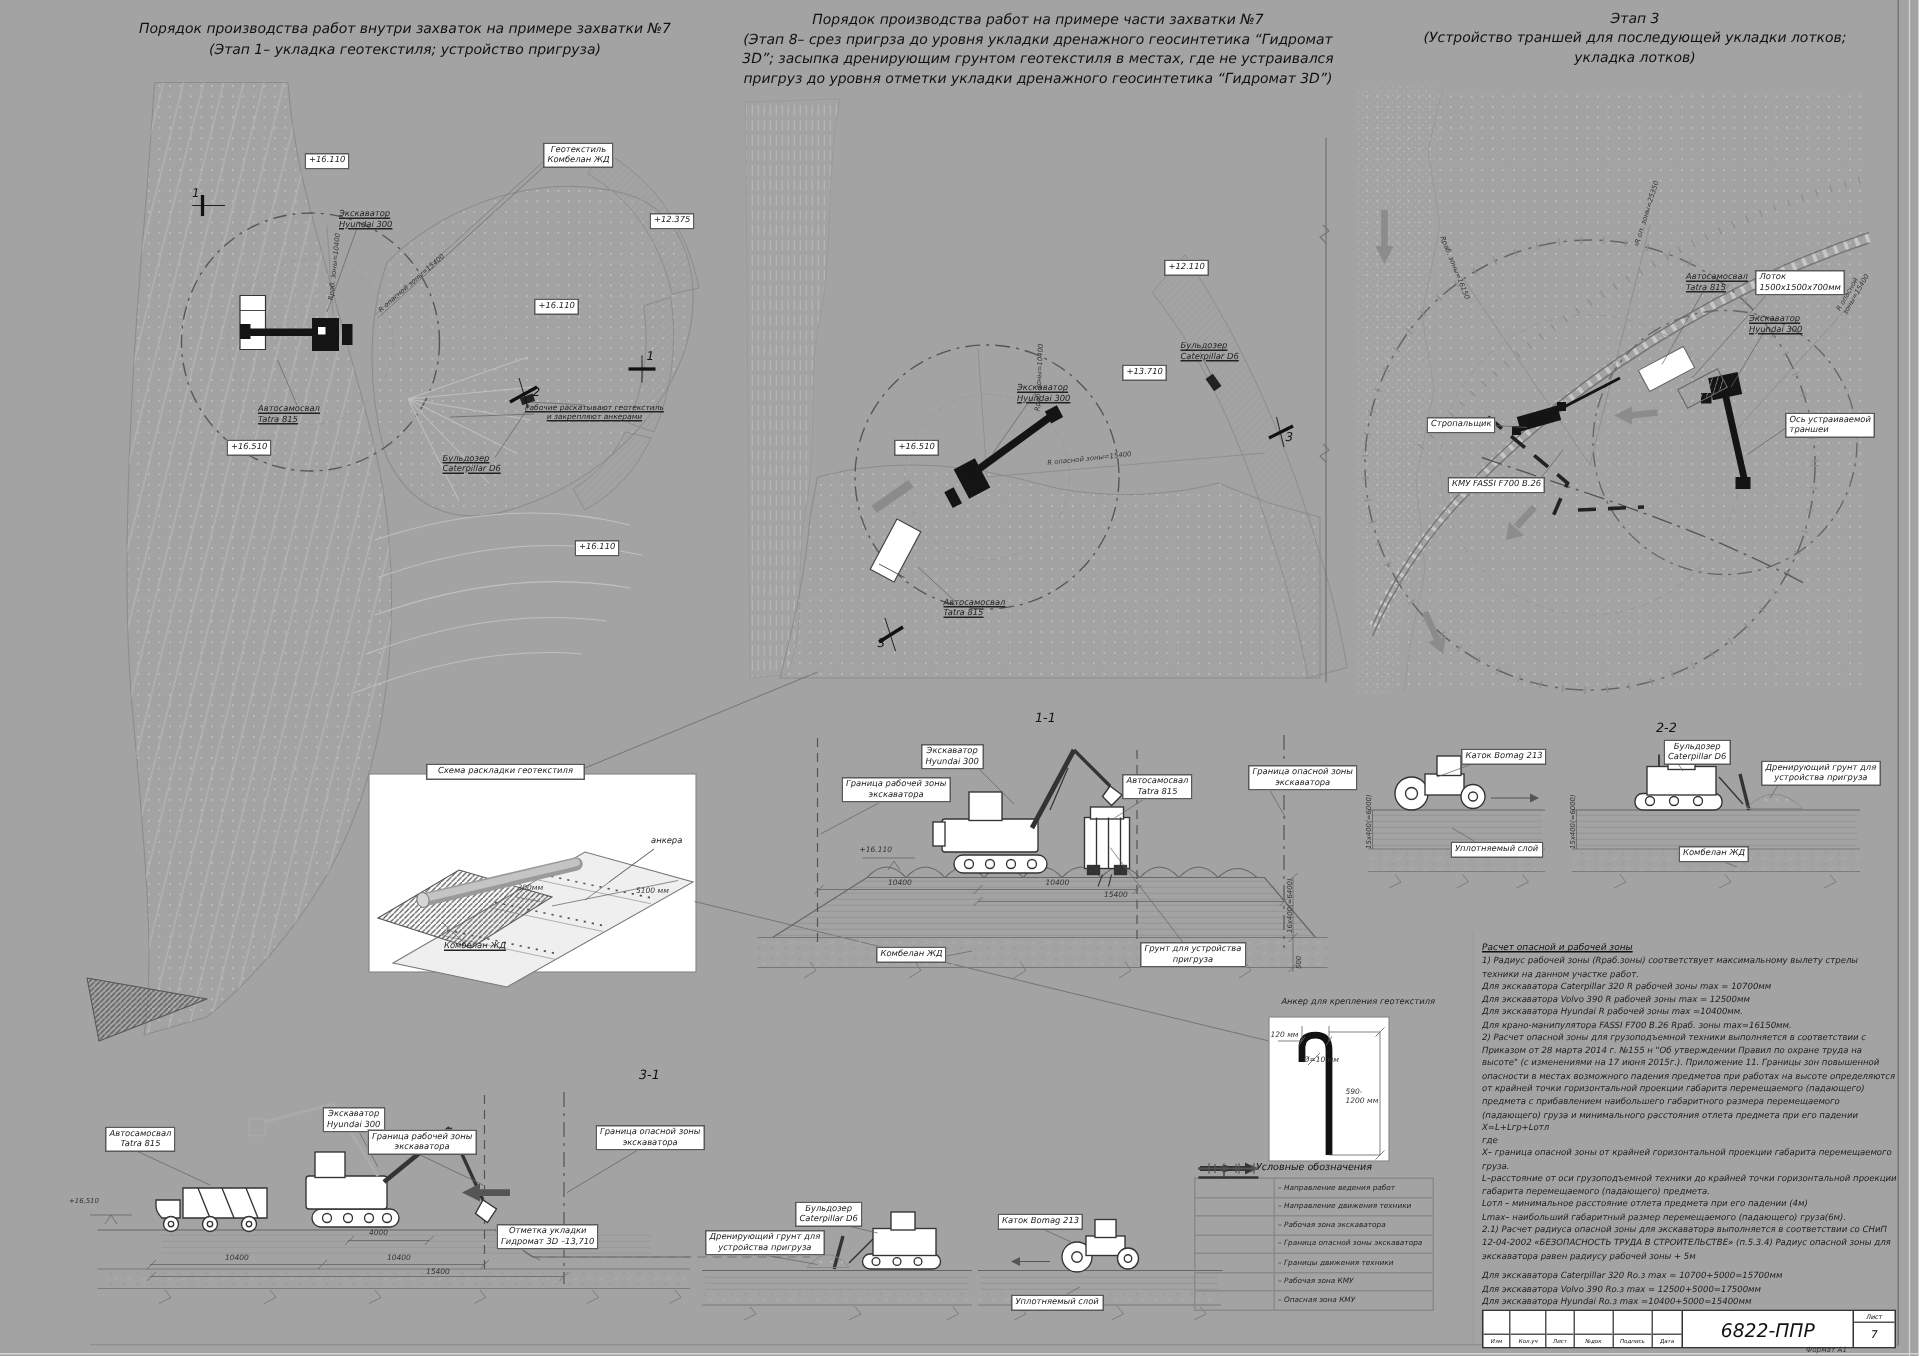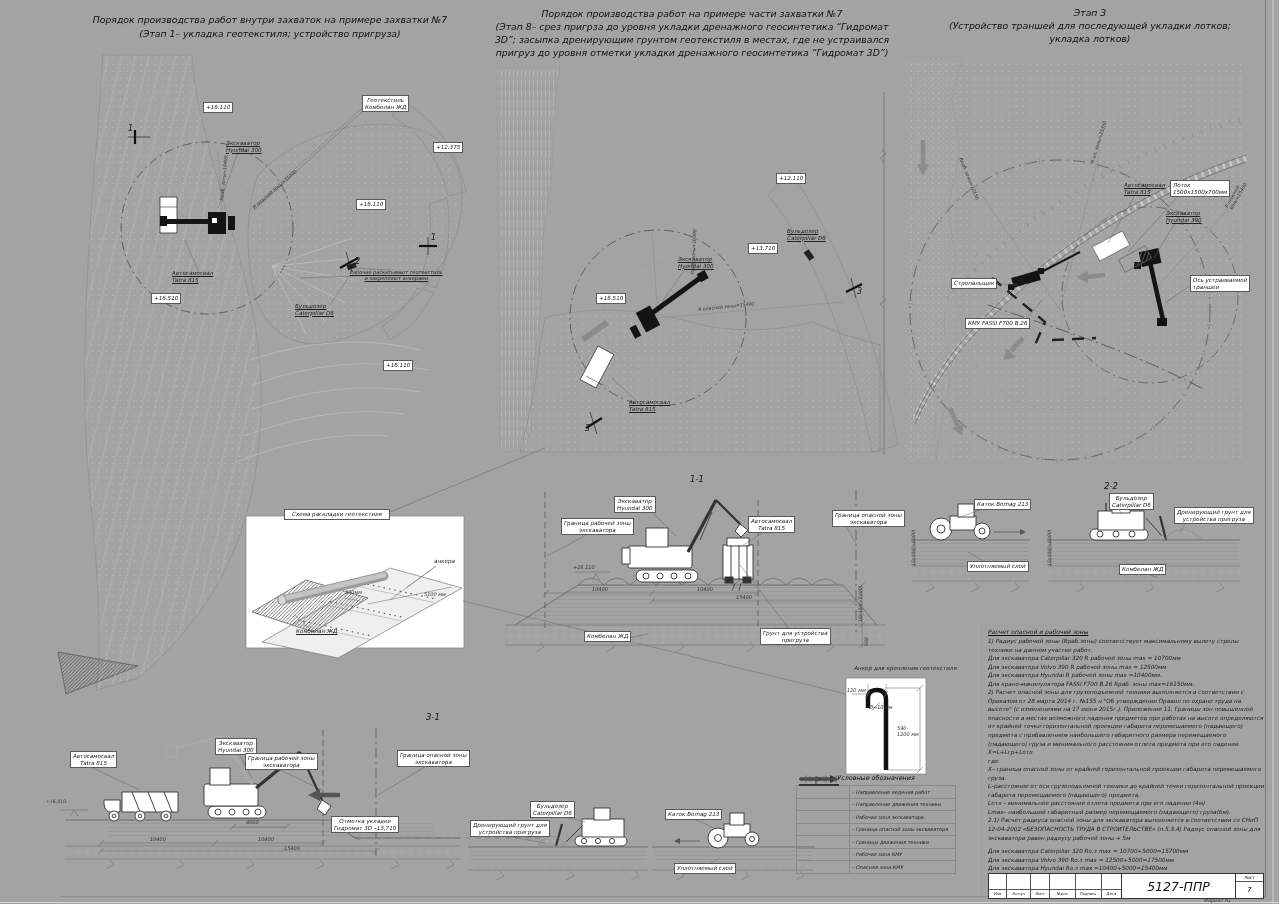--- a/index.html
+++ b/index.html
@@ -763,21 +763,21 @@
         </div>
     <div class="gcol" style="width:26px">
           <div class="gcell"></div>
           <div class="ghead">Подпись</div>
         </div>
     <div class="gcol" style="width:20px">
           <div class="gcell"></div>
           <div class="ghead">Дата</div>
         </div>
   </div>
-  <div class="doc">5127-ППР</div>
+  <div class="doc">6822-ППР</div>
   <div class="sheet">
     <div class="sl">Лист</div>
     <div class="sn">7</div>
   </div>
 </div>
 <div id="fmt">Формат А1</div>
 
 </div>
 
 </body></html>

